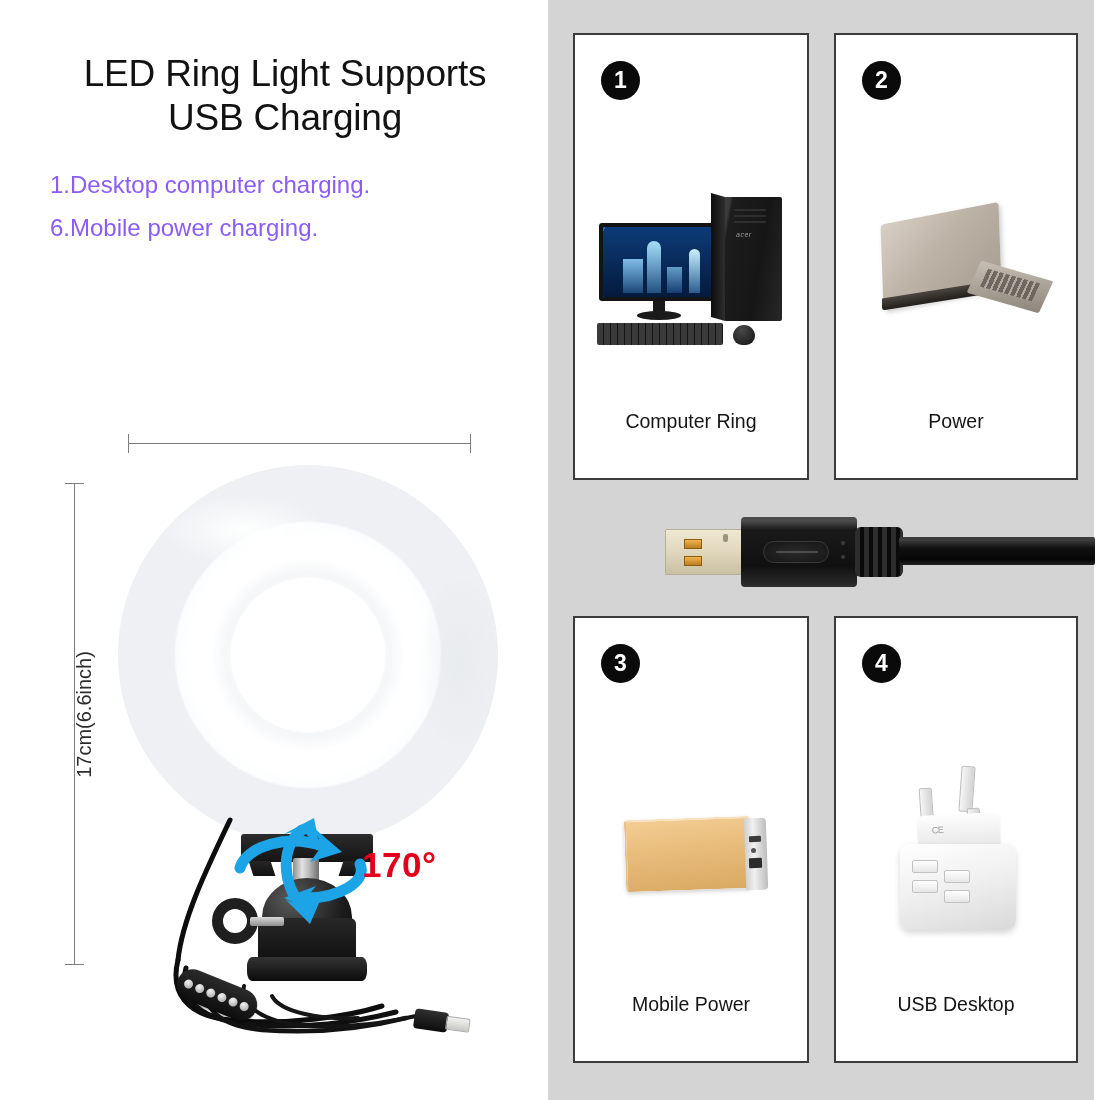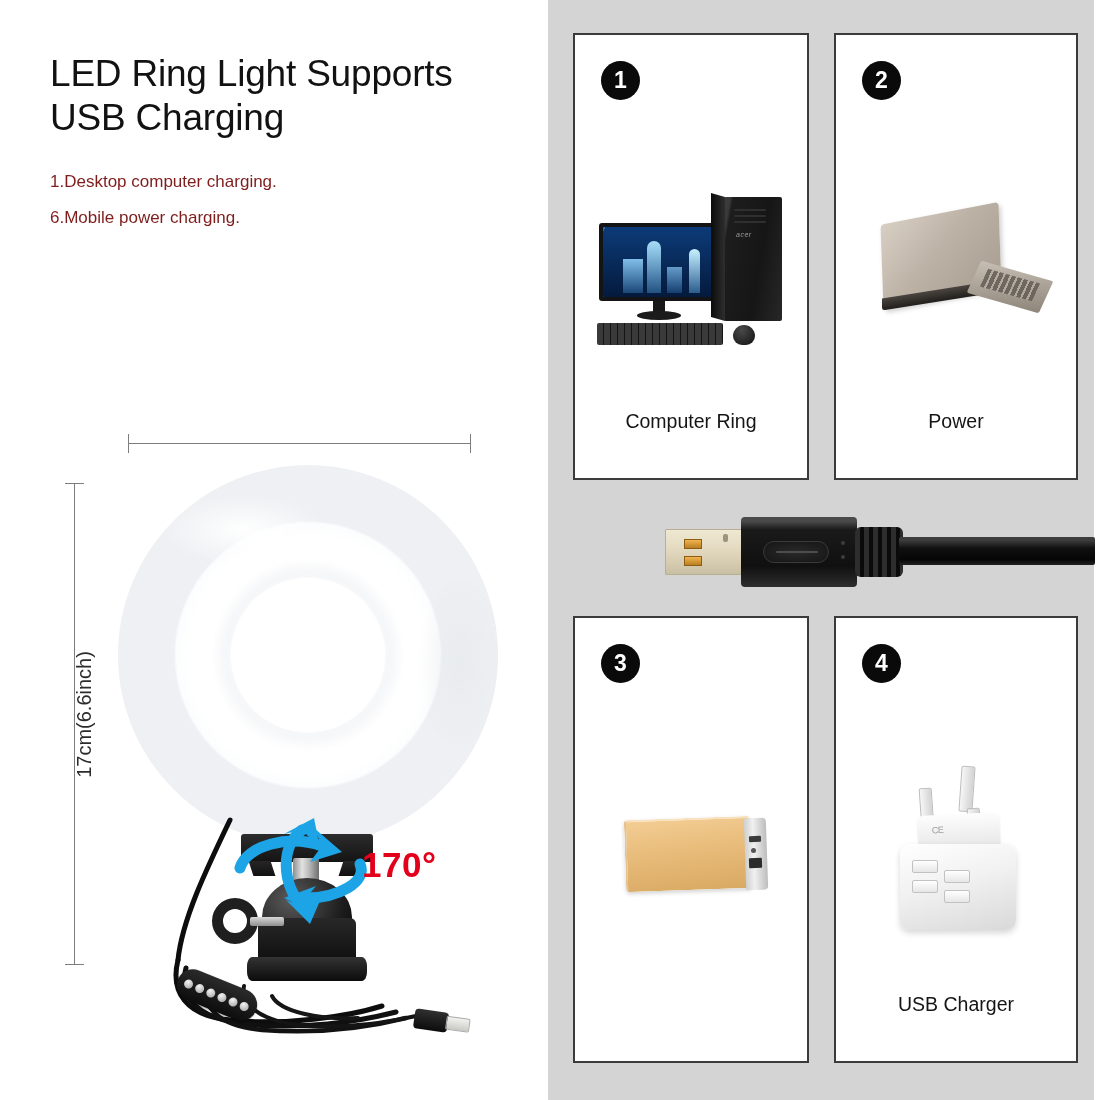--- a/index.html
+++ b/index.html
@@ -11,26 +11,27 @@
   }
   #page { position: relative; width: 1100px; height: 1100px; background: #fff; }
 
   
   #left-panel { position: absolute; left: 0; top: 0; width: 548px; height: 1100px; background: #fff; }
 
   #title {
     position: absolute; left: 50px; top: 52px; width: 470px;
     font-size: 37px; line-height: 1.18; color: #121212; font-weight: 400;
     letter-spacing: -0.2px;
+    text-align: center;
   }
   #title .l { display: block; }
 
   #feature-list { position: absolute; left: 50px; top: 173px; width: 460px; }
   .feature-item {
-    font-size: 17px; color: #7f1d1d; line-height: 1.0;
+    font-size: 24px; color: #8b5cf6; line-height: 1.0;
     margin-bottom: 19px; white-space: nowrap;
   }
 
   
   #dim-horizontal { position: absolute; left: 128px; top: 443px; width: 343px; height: 1px; }
   #dim-horizontal .bar { position: absolute; left: 0; top: 0; width: 100%; height: 1px; background: #7d7d7d; }
   #dim-horizontal .cap { position: absolute; top: -9px; width: 1px; height: 19px; background: #7d7d7d; }
   #dim-horizontal .cap.l { left: 0; }
   #dim-horizontal .cap.r { right: 0; }
   #dim-h-label {
@@ -486,20 +487,21 @@
       <div class="badge">3</div>
       <div class="card-art">
         <div class="powerbank">
           <div class="body"></div>
           <div class="side"></div>
           <div class="port micro"></div>
           <div class="led"></div>
           <div class="port usb"></div>
         </div>
       </div>
+      <div class="card-label">Mobile Power</div>
     </div>
 
     <div class="card" id="card-4">
       <div class="badge">4</div>
       <div class="card-art">
         <div class="charger">
           <div class="pin top"></div>
           <div class="pin left"></div>
           <div class="pin right"></div>
           <div class="neck">
@@ -507,21 +509,21 @@
           </div>
           <div class="body"></div>
           <div class="ports">
             <span class="usbport"></span>
             <span class="usbport"></span>
             <span class="usbport"></span>
             <span class="usbport"></span>
           </div>
         </div>
       </div>
-      <div class="card-label">USB Charger</div>
+      <div class="card-label">USB Desktop</div>
     </div>
 
     <div id="usb-connector">
       <div class="metal">
         <span class="contact c1"></span>
         <span class="contact c2"></span>
       </div>
       <div class="notch"></div>
       <div class="shell">
         <span class="logo"></span>

